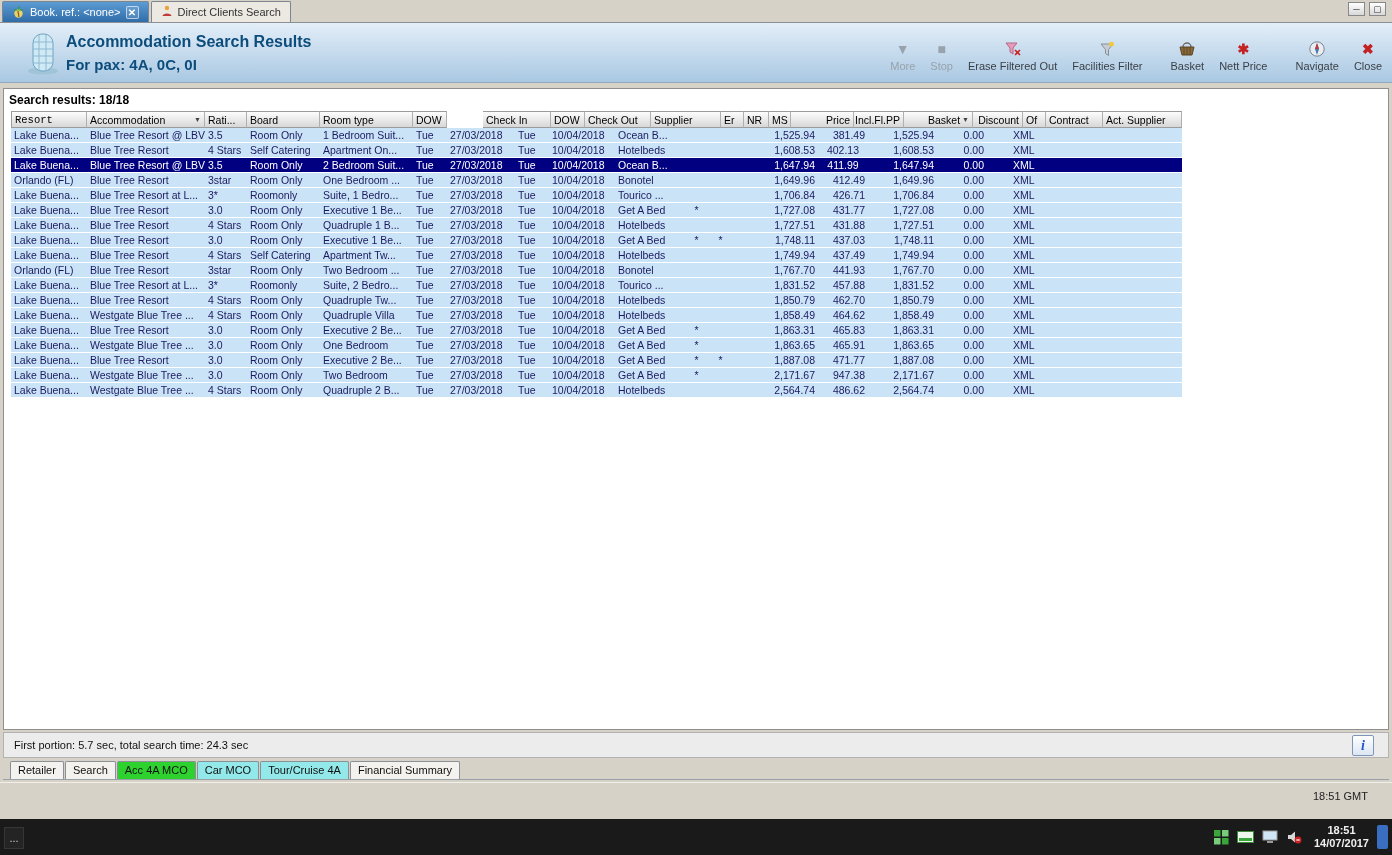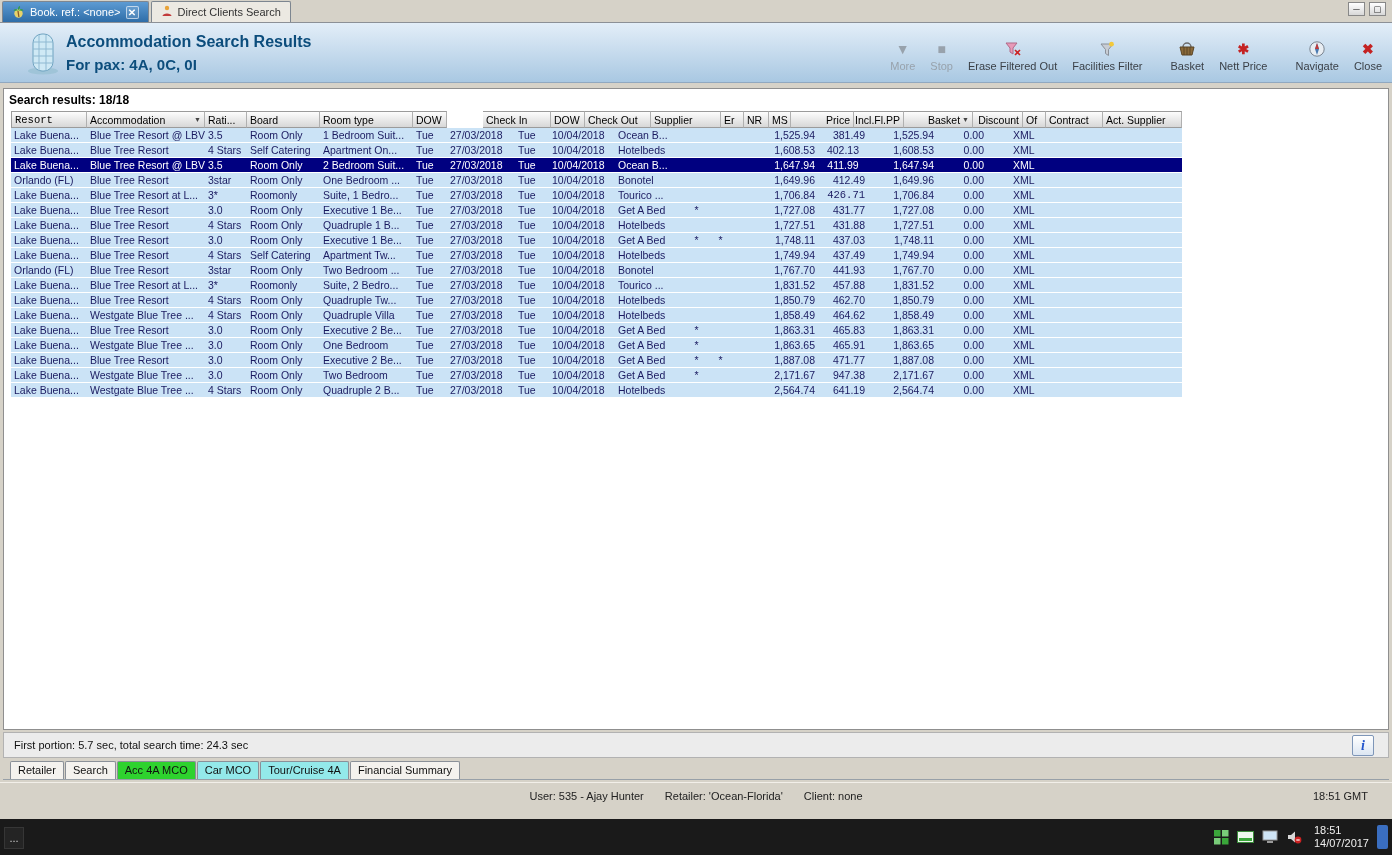--- a/index.html
+++ b/index.html
@@ -56,21 +56,21 @@
   .session-bar{position:absolute;top:782px;left:0;width:100%;height:25px;background:#d6d2c8;border-top:1px solid #f2efe9;}
   .session-center{position:absolute;top:7px;width:100%;text-align:center;font-size:11px;color:#222;}
   .session-center span{margin:0 9px;}
   .session-time{position:absolute;top:7px;right:24px;font-size:11px;color:#222;}
 
   
   .taskbar{position:absolute;top:819px;left:0;width:100%;height:36px;background:#1a1a1a;}
   .tb-overflow{position:absolute;left:4px;top:8px;width:20px;height:22px;color:#d0d0d0;font-size:11px;line-height:20px;text-align:center;border:1px solid #363636;background:#242424;cursor:pointer;}
   .tray{position:absolute;right:4px;top:0;height:36px;display:flex;align-items:center;gap:8px;}
   .tray-icon{display:flex;align-items:center;cursor:pointer;}
-  .tray-clock{color:#f0f0f0;font-size:11px;text-align:left;line-height:13px;margin-left:4px;cursor:pointer;}
+  .tray-clock{color:#f0f0f0;font-size:11px;text-align:center;line-height:13px;margin-left:4px;cursor:pointer;font-weight:bold;}
   .show-desktop{width:11px;height:24px;background:#3a6ec0;border-radius:2px;cursor:pointer;}
 </style>
 </head>
 <body>
 
 <div class="doc-tabs">
   <div class="doc-tab active">
     <span>
       <svg width="13" height="13" viewBox="0 0 13 13">
           <circle cx="6.5" cy="8.5" r="4.2" fill="#e8d36a"></circle>
@@ -330,21 +330,21 @@
           <div class="gcell" style="width: 93px;">Suite, 1 Bedro...</div>
           <div class="gcell" style="width: 34px;">Tue</div>
           <div class="gcell" style="width: 68px;">27/03/2018</div>
           <div class="gcell" style="width: 34px;">Tue</div>
           <div class="gcell" style="width: 66px;">10/04/2018</div>
           <div class="gcell" style="width: 70px;">Tourico ...</div>
           <div class="gcell" style="width: 23px; text-align: center;"></div>
           <div class="gcell" style="width: 25px; text-align: center;"></div>
           <div class="gcell" style="width: 22px; text-align: center;"></div>
           <div class="gcell" style="width: 63px; text-align: right;">1,706.84</div>
-          <div class="gcell" style="width: 50px; text-align: right; font-family: Liberation Mono, monospace;">426.71</div>
+          <div class="gcell" style="width: 50px; text-align: right;">426.71</div>
           <div class="gcell" style="width: 69px; text-align: right;">1,706.84</div>
           <div class="gcell" style="width: 50px; text-align: right;">0.00</div>
           <div class="gcell" style="width: 23px;"></div>
           <div class="gcell" style="width: 57px;">XML</div>
           <div class="gcell" style="width: 79px;"></div>
         </div>
         <div class="grow">
           <div class="gcell" style="width: 76px;">Lake Buena...</div>
           <div class="gcell" style="width: 118px;">Blue Tree Resort</div>
           <div class="gcell" style="width: 42px;">3.0</div>
@@ -616,21 +616,21 @@
           <div class="gcell" style="width: 93px;">Quadruple 2 B...</div>
           <div class="gcell" style="width: 34px;">Tue</div>
           <div class="gcell" style="width: 68px;">27/03/2018</div>
           <div class="gcell" style="width: 34px;">Tue</div>
           <div class="gcell" style="width: 66px;">10/04/2018</div>
           <div class="gcell" style="width: 70px;">Hotelbeds</div>
           <div class="gcell" style="width: 23px; text-align: center;"></div>
           <div class="gcell" style="width: 25px; text-align: center;"></div>
           <div class="gcell" style="width: 22px; text-align: center;"></div>
           <div class="gcell" style="width: 63px; text-align: right;">2,564.74</div>
-          <div class="gcell" style="width: 50px; text-align: right;">641.19</div>
+          <div class="gcell" style="width: 50px; text-align: right;">486.62</div>
           <div class="gcell" style="width: 69px; text-align: right;">2,564.74</div>
           <div class="gcell" style="width: 50px; text-align: right;">0.00</div>
           <div class="gcell" style="width: 23px;"></div>
           <div class="gcell" style="width: 57px;">XML</div>
           <div class="gcell" style="width: 79px;"></div>
         </div>
       </div>
   </div>
 </div>
 
@@ -642,25 +642,20 @@
 <div class="view-tabs">
   <div class="vtab">Retailer</div>
   <div class="vtab">Search</div>
   <div class="vtab green">Acc 4A MCO</div>
   <div class="vtab cyan">Car MCO</div>
   <div class="vtab cyan">Tour/Cruise 4A</div>
   <div class="vtab">Financial Summary</div>
 </div>
 
 <div class="session-bar">
-  <div class="session-center">
-    <span>User: 535 - Ajay Hunter</span>
-    <span>Retailer: 'Ocean-Florida'</span>
-    <span>Client: none</span>
-  </div>
   <div class="session-time">18:51 GMT</div>
 </div>
 
 <div class="taskbar">
   <div class="tb-overflow">...</div>
   <div class="tray">
     <span class="tray-icon">
       <svg width="15" height="15" viewBox="0 0 15 15">
           <rect x="0" y="0" width="6.5" height="6.5" fill="#3aa63a"></rect>
           <rect x="8" y="0" width="6.5" height="6.5" fill="#79cc79"></rect>

